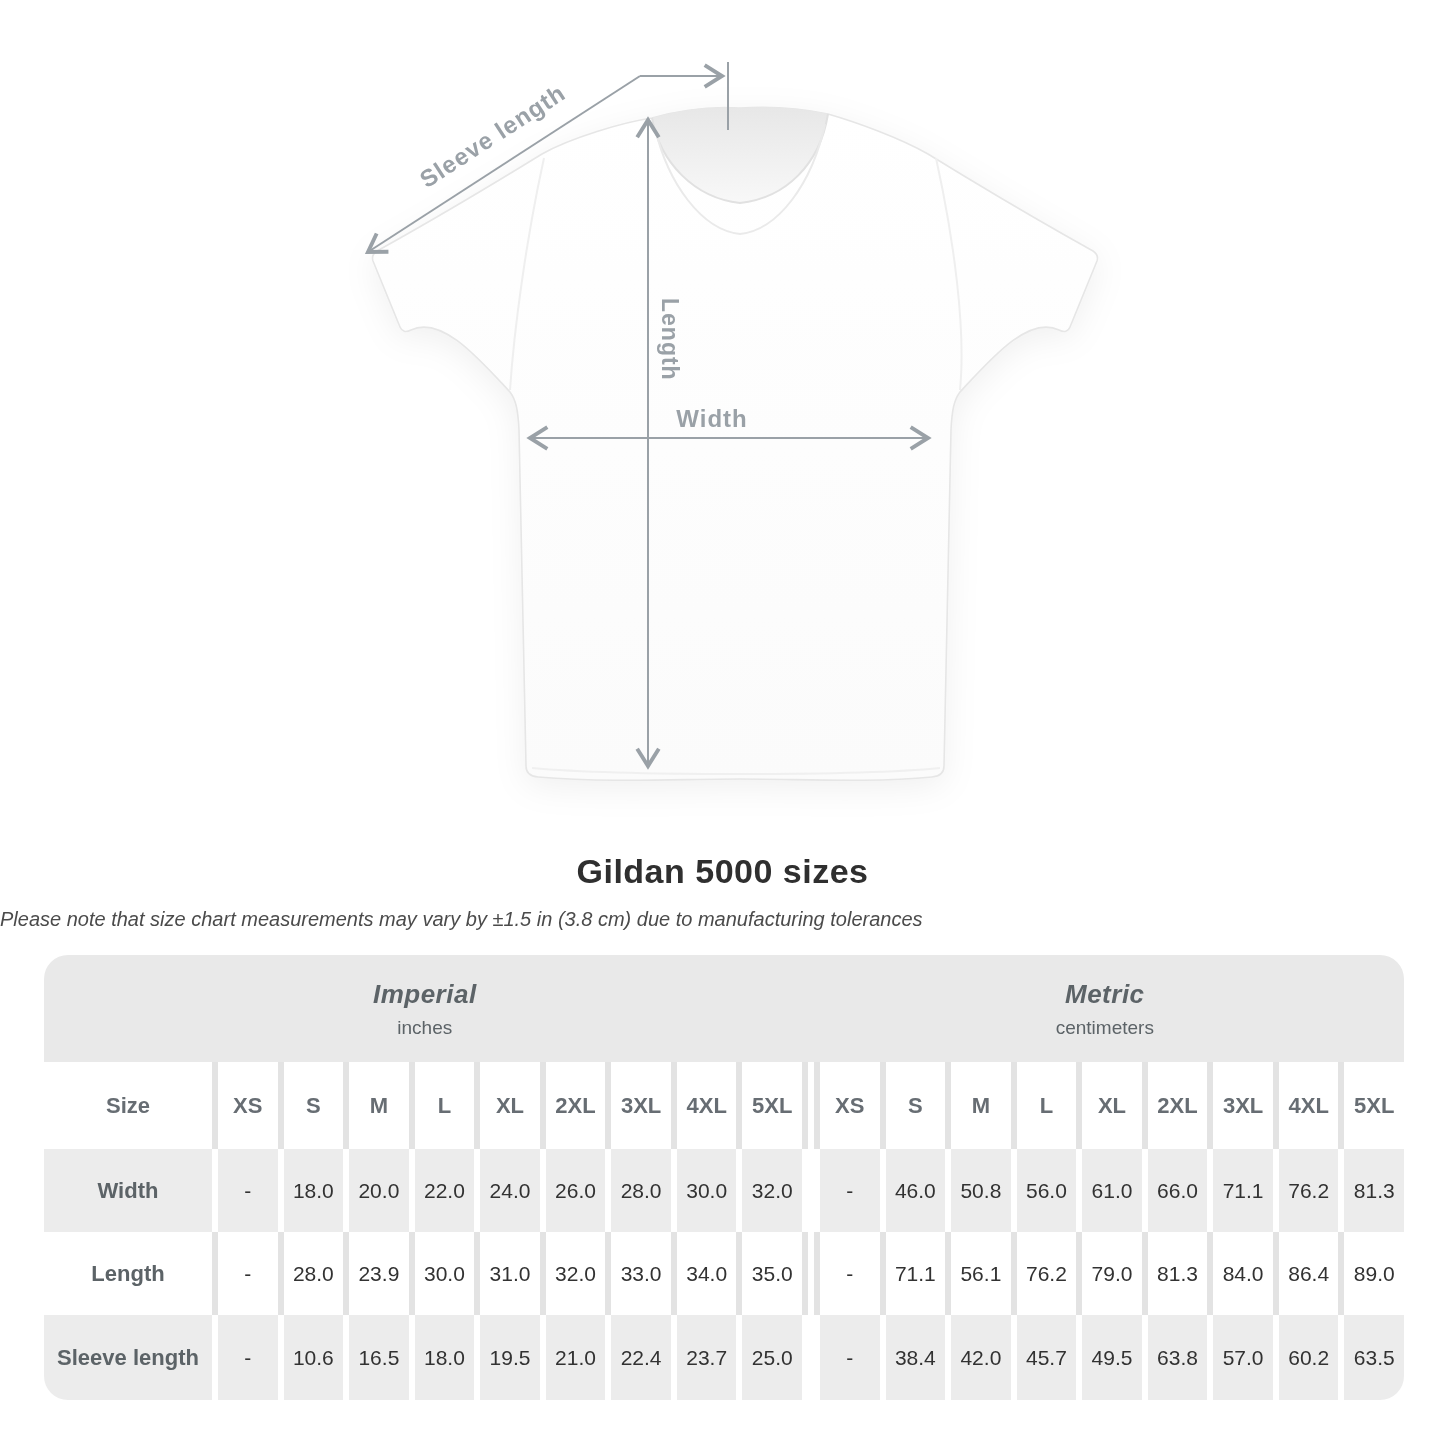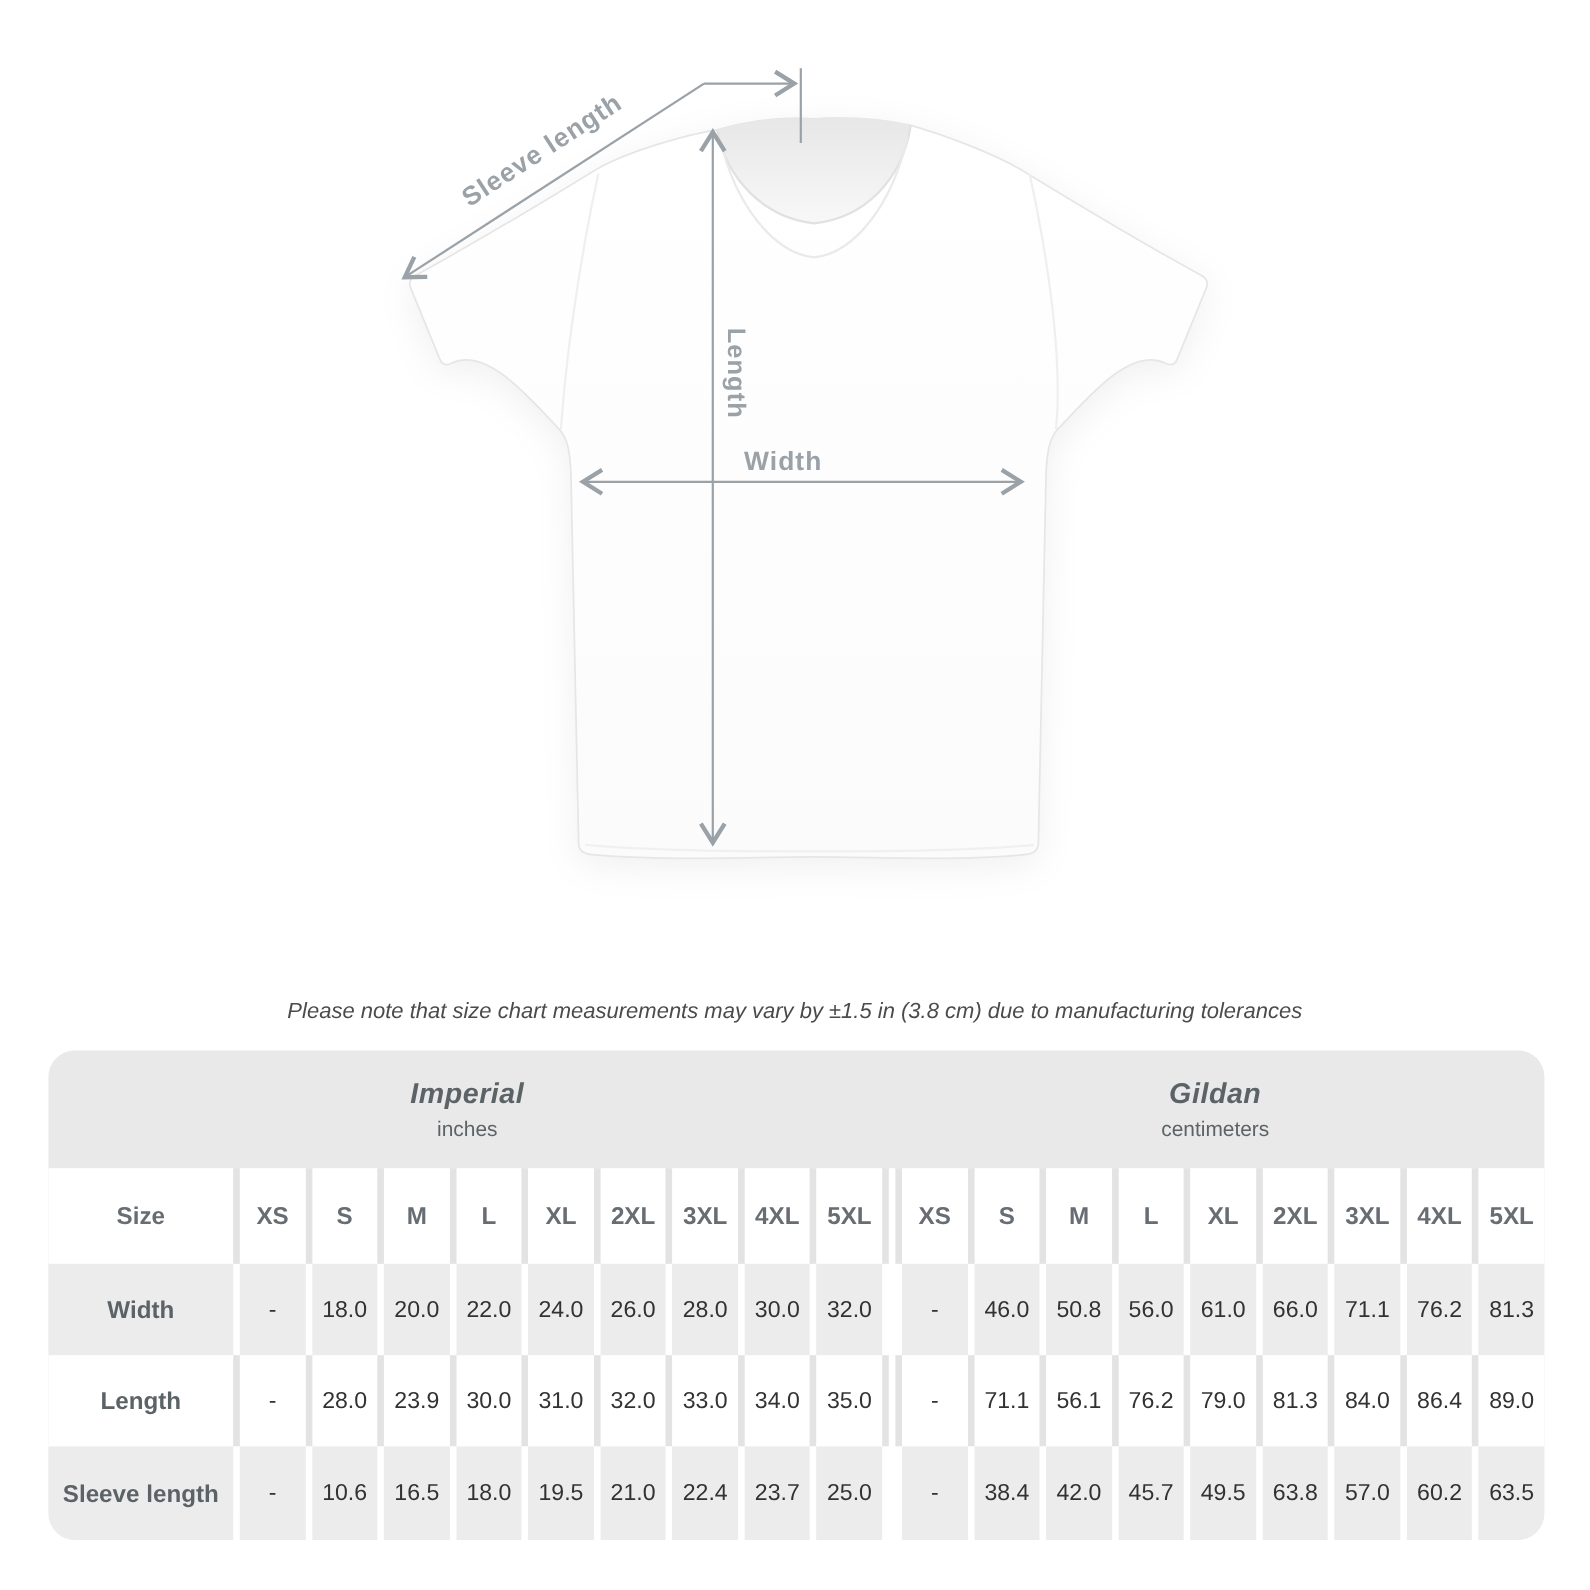--- a/index.html
+++ b/index.html
@@ -15,21 +15,21 @@
   .shirt-wrap svg{display:block;}
 
   
   .page-title{
     position:absolute;left:0;top:852px;width:100%;
     text-align:center;font-size:34px;font-weight:bold;color:#2f2f2f;
     letter-spacing:0.5px;
   }
   .page-subtitle{
     position:absolute;left:0;top:908px;width:100%;
-    text-align:center;font-size:20px;font-style:italic;color:#4b4b4b;
+    font-size:20px;font-style:italic;color:#4b4b4b;
   }
 
   
   .size-table{position:absolute;left:44px;top:955px;width:1360px;}
   .band{
     height:107px;background:#e9e9e9;border-radius:24px 24px 0 0;
     display:flex;align-items:center;
   }
   .band-sec{display:flex;flex-direction:column;align-items:center;justify-content:center;}
   .band-sec.imp{width:56%;}
@@ -140,31 +140,32 @@
       </g>
 
       <g fill="#9aa1a7" font-family="Liberation Sans, sans-serif" font-weight="bold" letter-spacing="1">
         <text x="497" y="143" font-size="24" text-anchor="middle" transform="rotate(-33 497 143)">Sleeve length</text>
         <text x="662" y="298" font-size="23" transform="rotate(90 662 298)">Length</text>
         <text x="712" y="427" font-size="24" text-anchor="middle">Width</text>
       </g>
     </svg>
   </div>
 
+  <div class="page-title">Gildan 5000 sizes</div>
   <div class="page-subtitle">Please note that size chart measurements may vary by ±1.5 in (3.8 cm) due to manufacturing tolerances</div>
 
   <div class="size-table">
 
     <div class="band">
       <div class="band-sec imp">
         <div class="band-name">Imperial</div>
         <div class="band-unit">inches</div>
       </div>
       <div class="band-sec met">
-        <div class="band-name">Gildan</div>
+        <div class="band-name">Metric</div>
         <div class="band-unit">centimeters</div>
       </div>
     </div>
 
     <div class="row r-head">
       <div class="cell">Size</div>
       <div class="cell">XS</div>
       <div class="cell">S</div>
       <div class="cell">M</div>
       <div class="cell">L</div>

